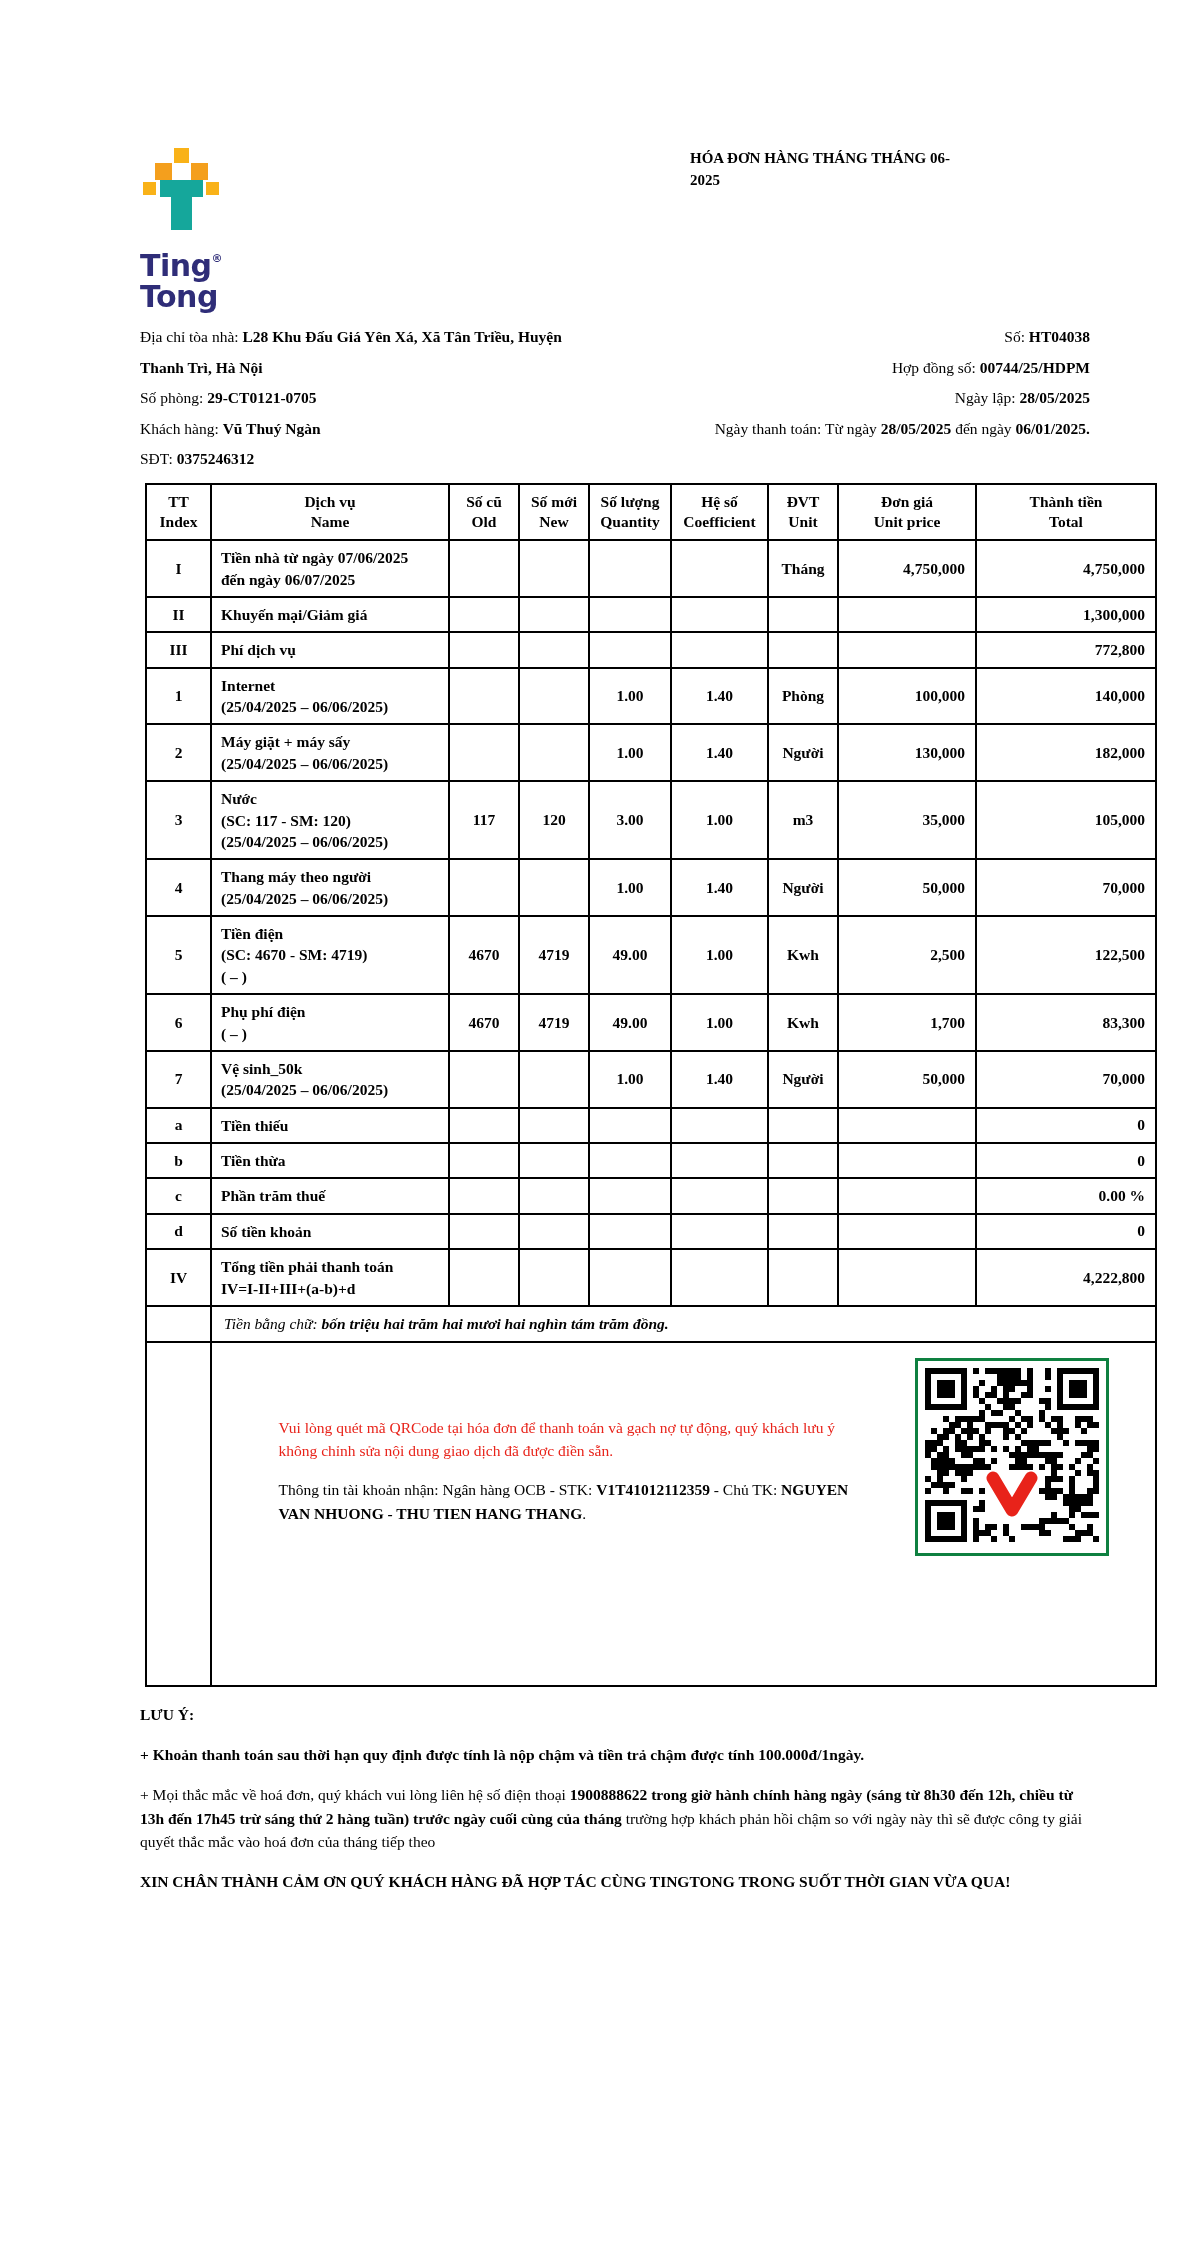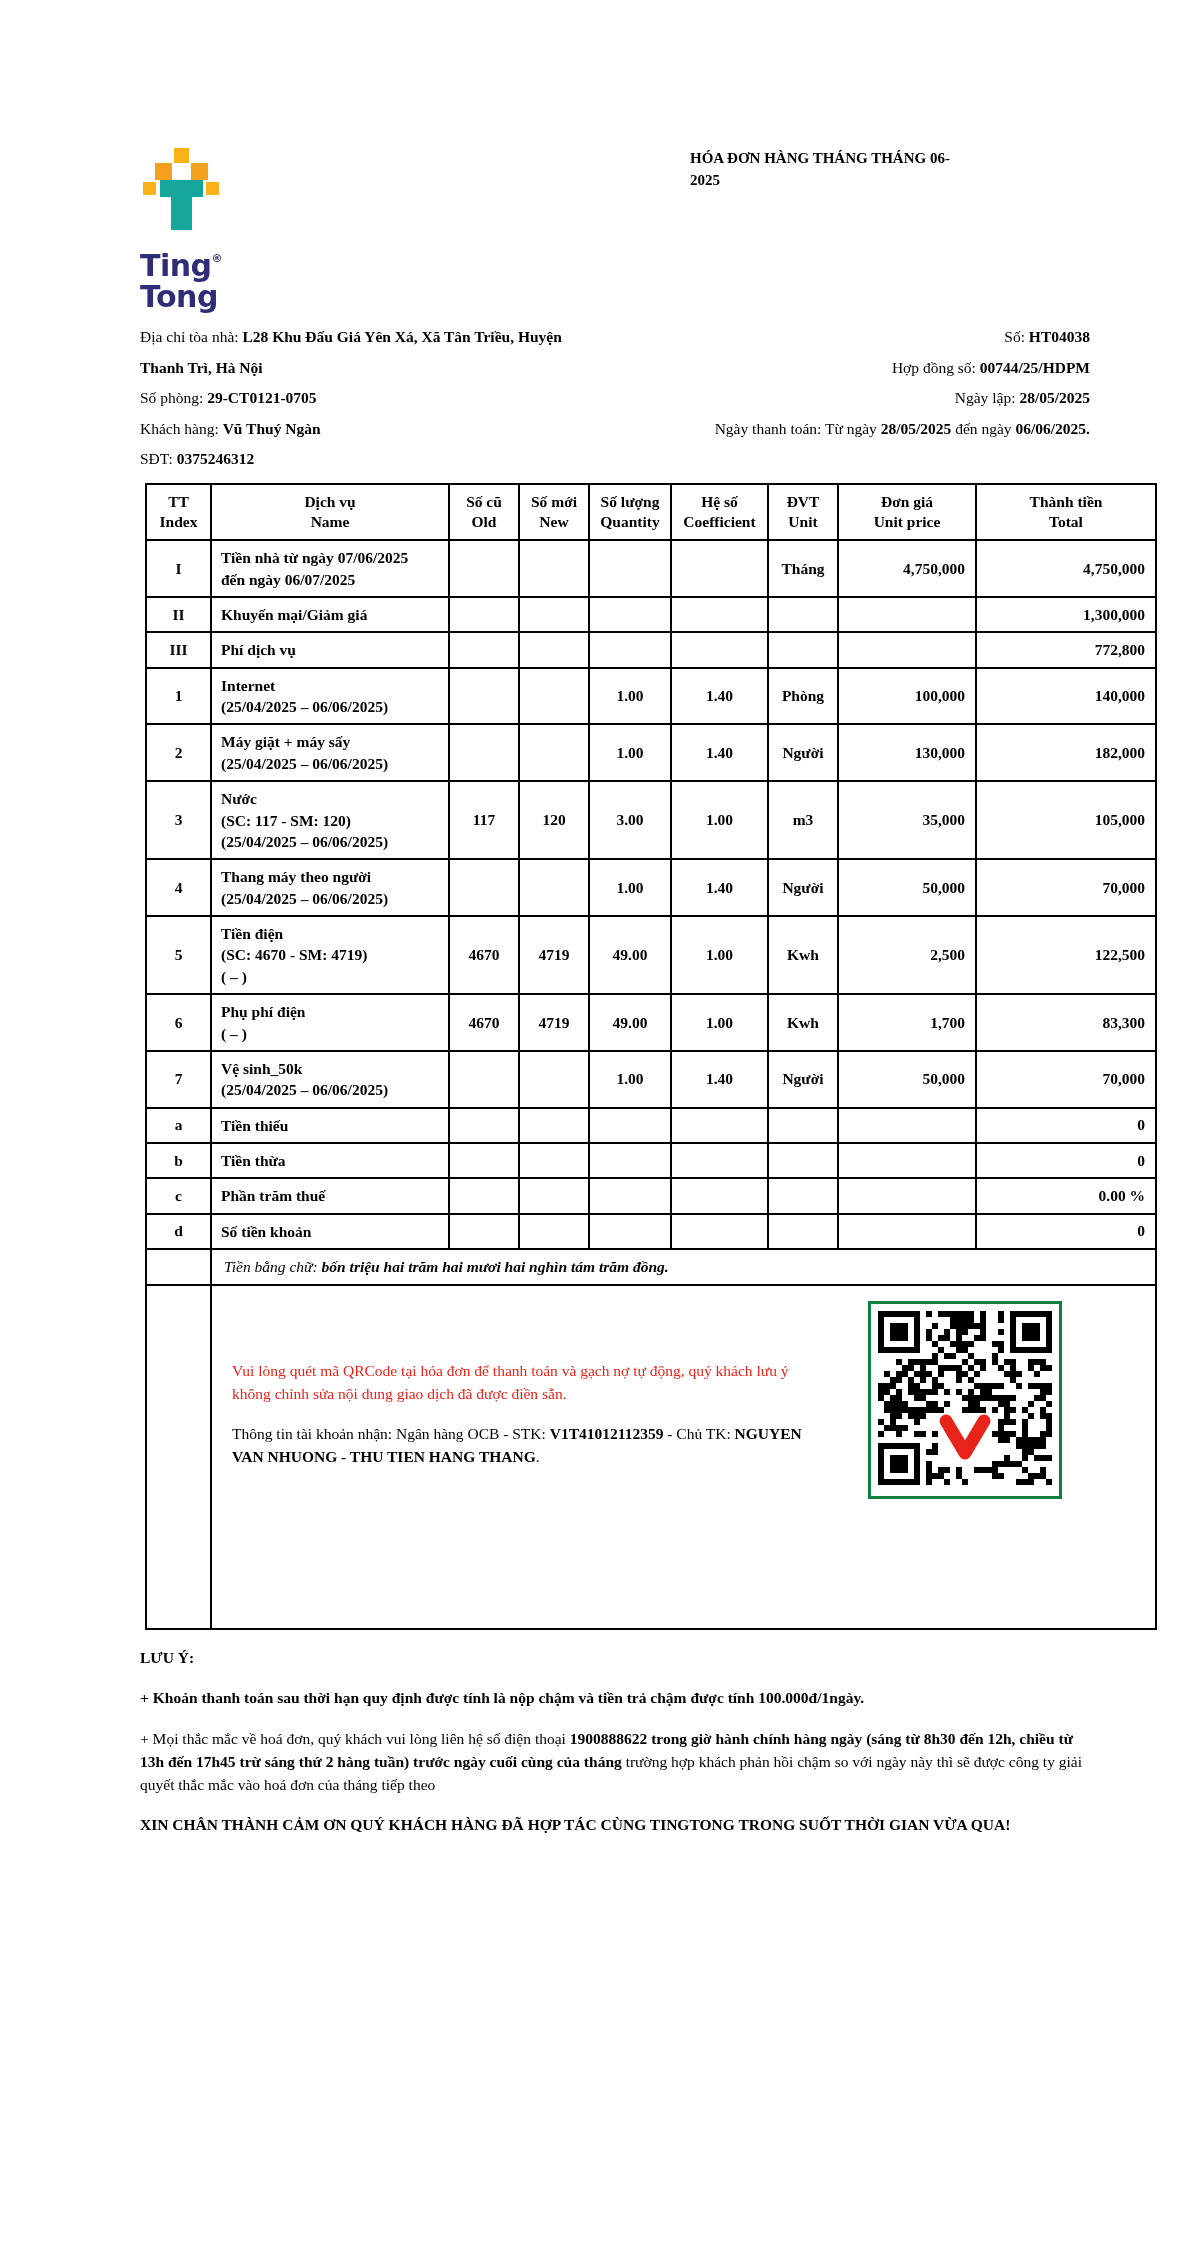--- a/index.html
+++ b/index.html
@@ -25,21 +25,21 @@
   td.c-tt{text-align:center;padding:6px 2px;}
   td.c-name{text-align:left;padding:6px 9px;line-height:1.38;}
   td.c-mid{text-align:center;padding:6px 2px;}
   td.c-money{text-align:right;padding:6px 10px;}
   tr.r-words td{font-weight:normal;}
   .words-cell{font-style:italic;padding:8px 12px !important;text-align:left;}
   .words-cell b{font-style:italic;}
 
   
   td.qr-cell{padding:0 !important;font-weight:normal;}
-  .qr-wrap{display:flex;align-items:flex-start;min-height:342px;padding:15px 0 15px 20px;box-sizing:border-box;}
+  .qr-wrap{display:flex;align-items:flex-start;min-height:342px;padding:15px 0 15px 20px;box-sizing:border-box;justify-content:center;}
   .qr-texts{width:590px;margin-top:58px;font-size:15.5px;line-height:1.5;}
   .qr-red{color:#e8231a;}
   .qr-account{margin-top:16px;}
   .qr-box{margin-left:46px;border:3px solid #0e8040;background:#fff;padding:7px;}
 
   
   .footer{margin-top:16px;margin-right:55px;font-size:15.5px;}
   .footer p{margin:0 0 17px 0;line-height:1.5;}
   .f-bold{font-weight:bold;}
 </style>
@@ -76,21 +76,21 @@
     <div class="info-left">
       <div><span>Địa chỉ tòa nhà: </span><b>L28 Khu Đấu Giá Yên Xá, Xã Tân Triều, Huyện Thanh Trì, Hà Nội</b></div>
       <div><span>Số phòng: </span><b>29-CT0121-0705</b></div>
       <div><span>Khách hàng: </span><b>Vũ Thuý Ngàn</b></div>
       <div><span>SĐT: </span><b>0375246312</b></div>
     </div>
     <div class="info-right">
       <div><span>Số: </span><b>HT04038</b></div>
       <div><span>Hợp đồng số: </span><b>00744/25/HDPM</b></div>
       <div><span>Ngày lập: </span><b>28/05/2025</b></div>
-      <div><span>Ngày thanh toán: Từ ngày </span><b>28/05/2025</b><span> đến ngày </span><b>06/06/2025.</b></div>
+      <div><span>Ngày thanh toán: Từ ngày </span><b>28/05/2025</b><span> đến ngày </span><b>06/01/2025.</b></div>
     </div>
   </div>
 
   <table class="inv">
     <colgroup>
       <col style="width:65px">
         <col style="width:238px">
         <col style="width:70px">
         <col style="width:70px">
       <col style="width:82px">
@@ -324,20 +324,34 @@
           <td class="c-name">
             <div>Số tiền khoản</div>
           </td>
           <td class="c-mid"></td>
           <td class="c-mid"></td>
           <td class="c-mid"></td>
           <td class="c-mid"></td>
           <td class="c-mid"></td>
           <td class="c-money"></td>
           <td class="c-money">0</td>
+        </tr>
+        <tr>
+          <td class="c-tt">IV</td>
+          <td class="c-name">
+            <div>Tổng tiền phải thanh toán</div>
+            <div>IV=I-II+III+(a-b)+d</div>
+          </td>
+          <td class="c-mid"></td>
+          <td class="c-mid"></td>
+          <td class="c-mid"></td>
+          <td class="c-mid"></td>
+          <td class="c-mid"></td>
+          <td class="c-money"></td>
+          <td class="c-money">4,222,800</td>
         </tr>
       </tbody>
     <tbody>
       <tr class="r-words">
         <td class="c-tt"></td>
         <td class="words-cell" colspan="8"><span>Tiền bằng chữ: </span><b>bốn triệu hai trăm hai mươi hai nghìn tám trăm đồng.</b></td>
       </tr>
       <tr>
         <td class="c-tt"></td>
         <td class="qr-cell" colspan="8">

